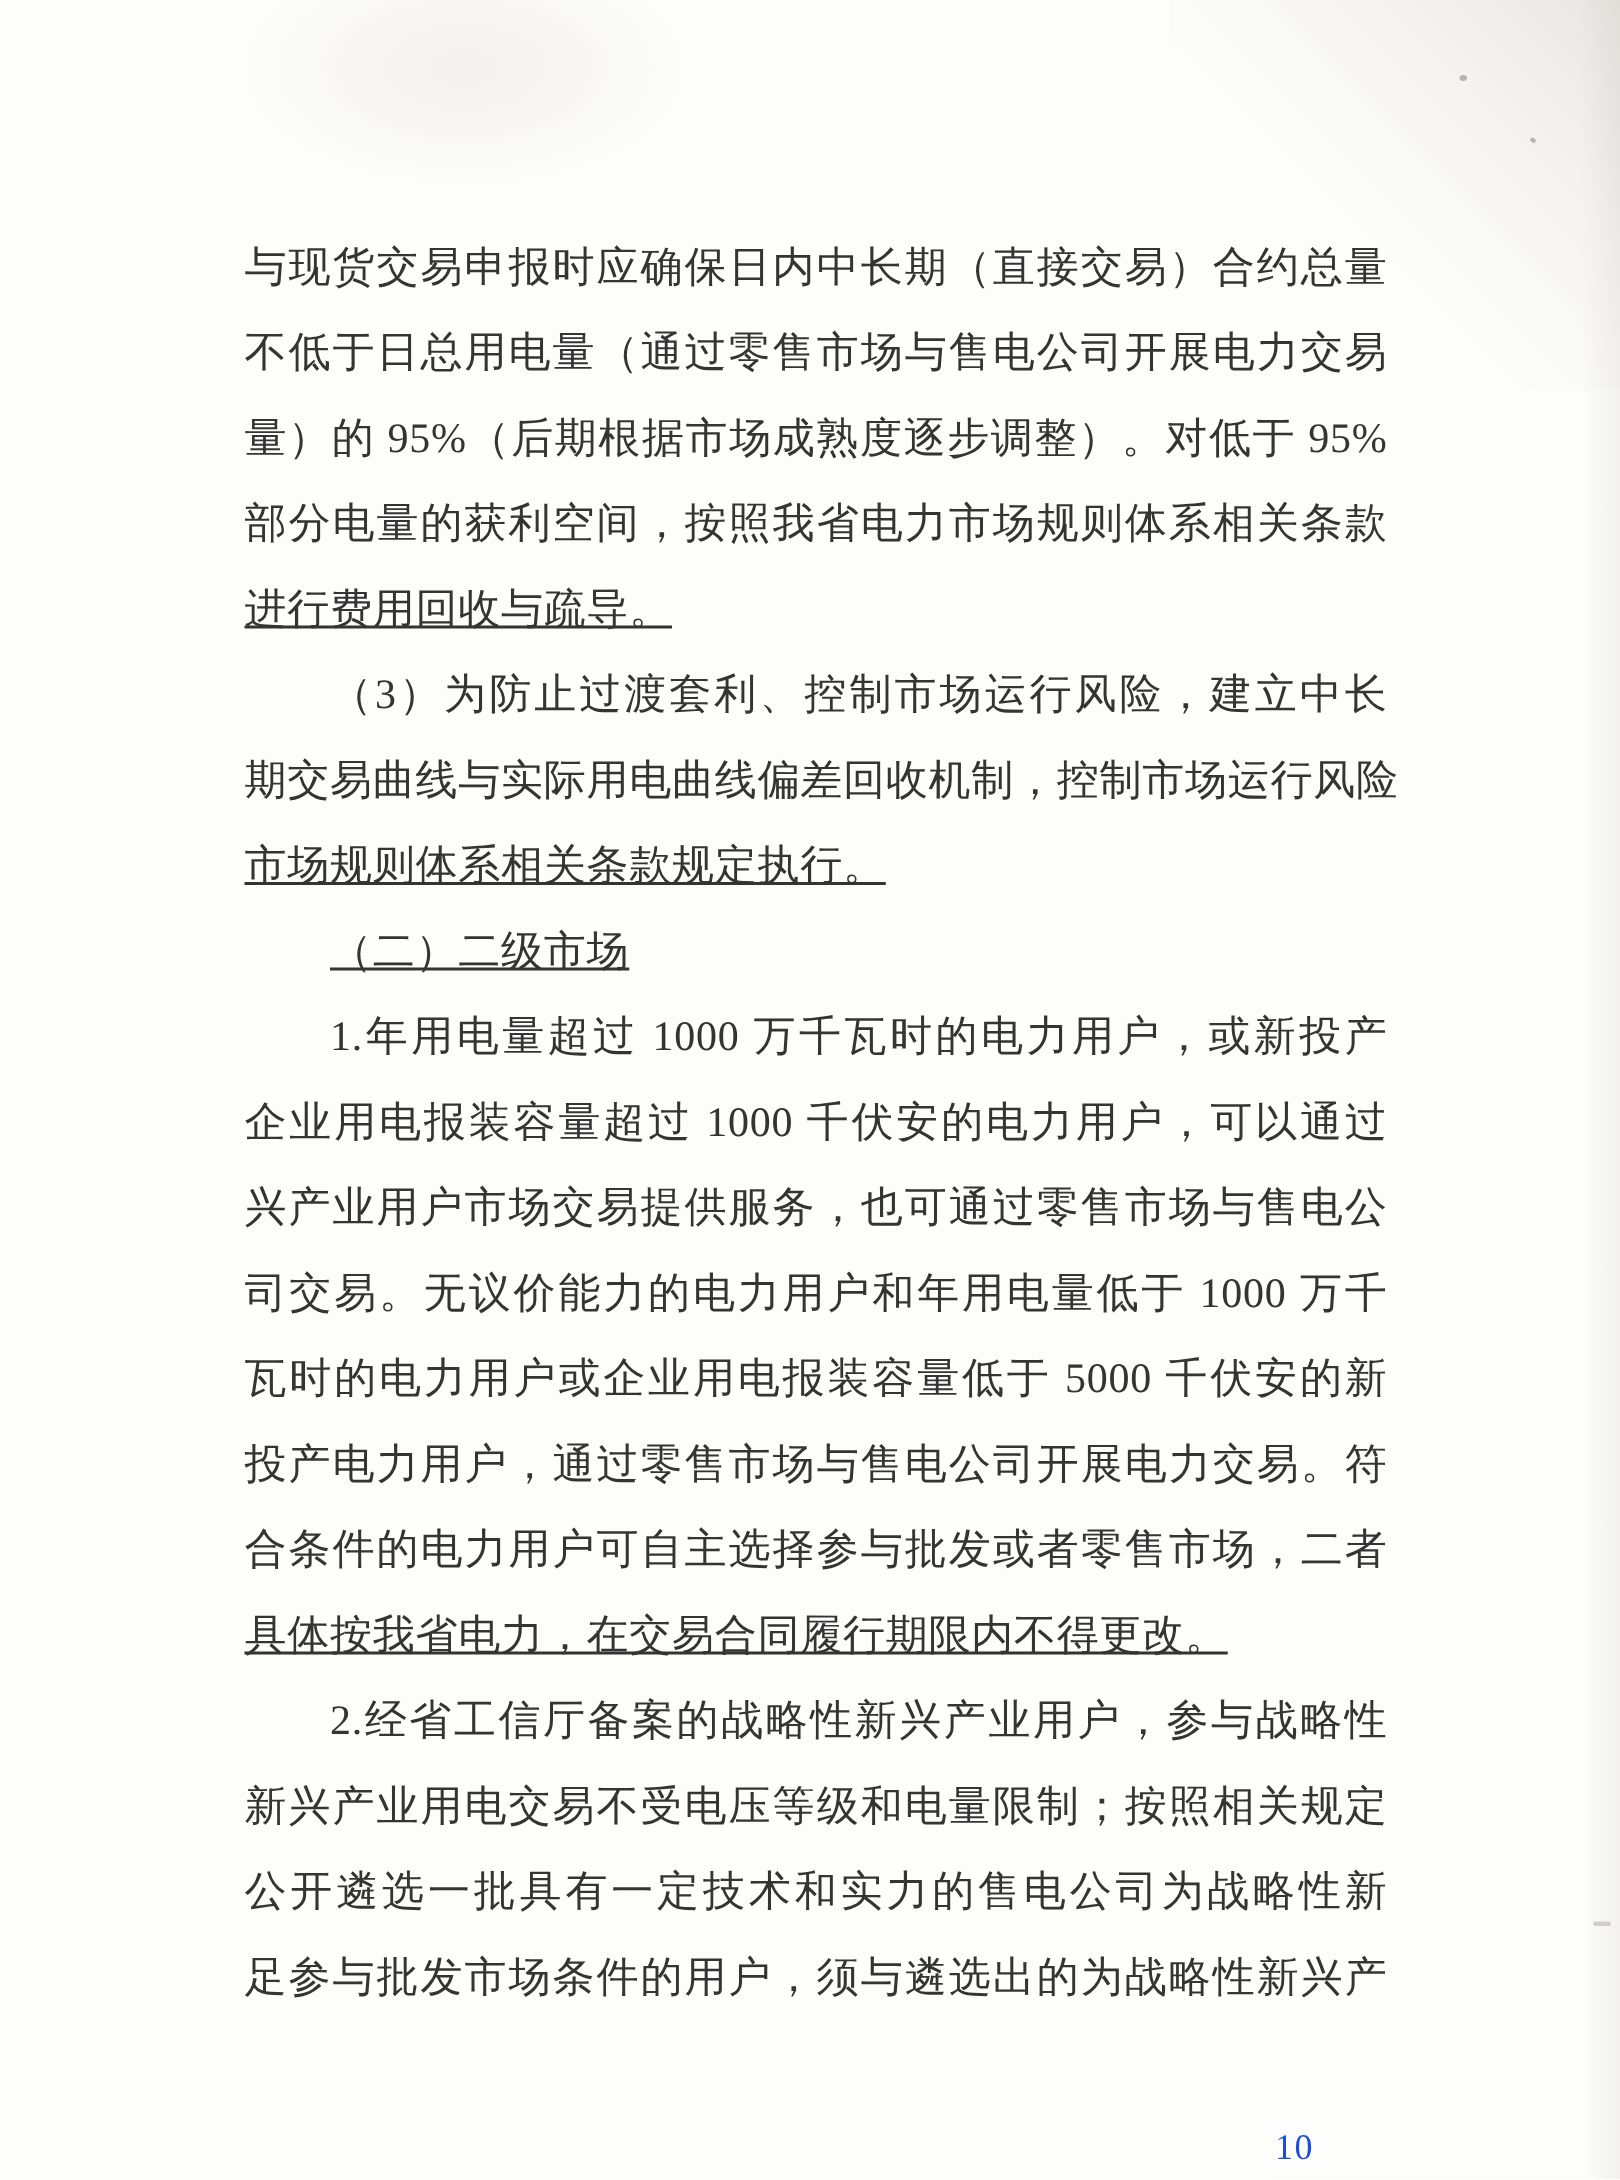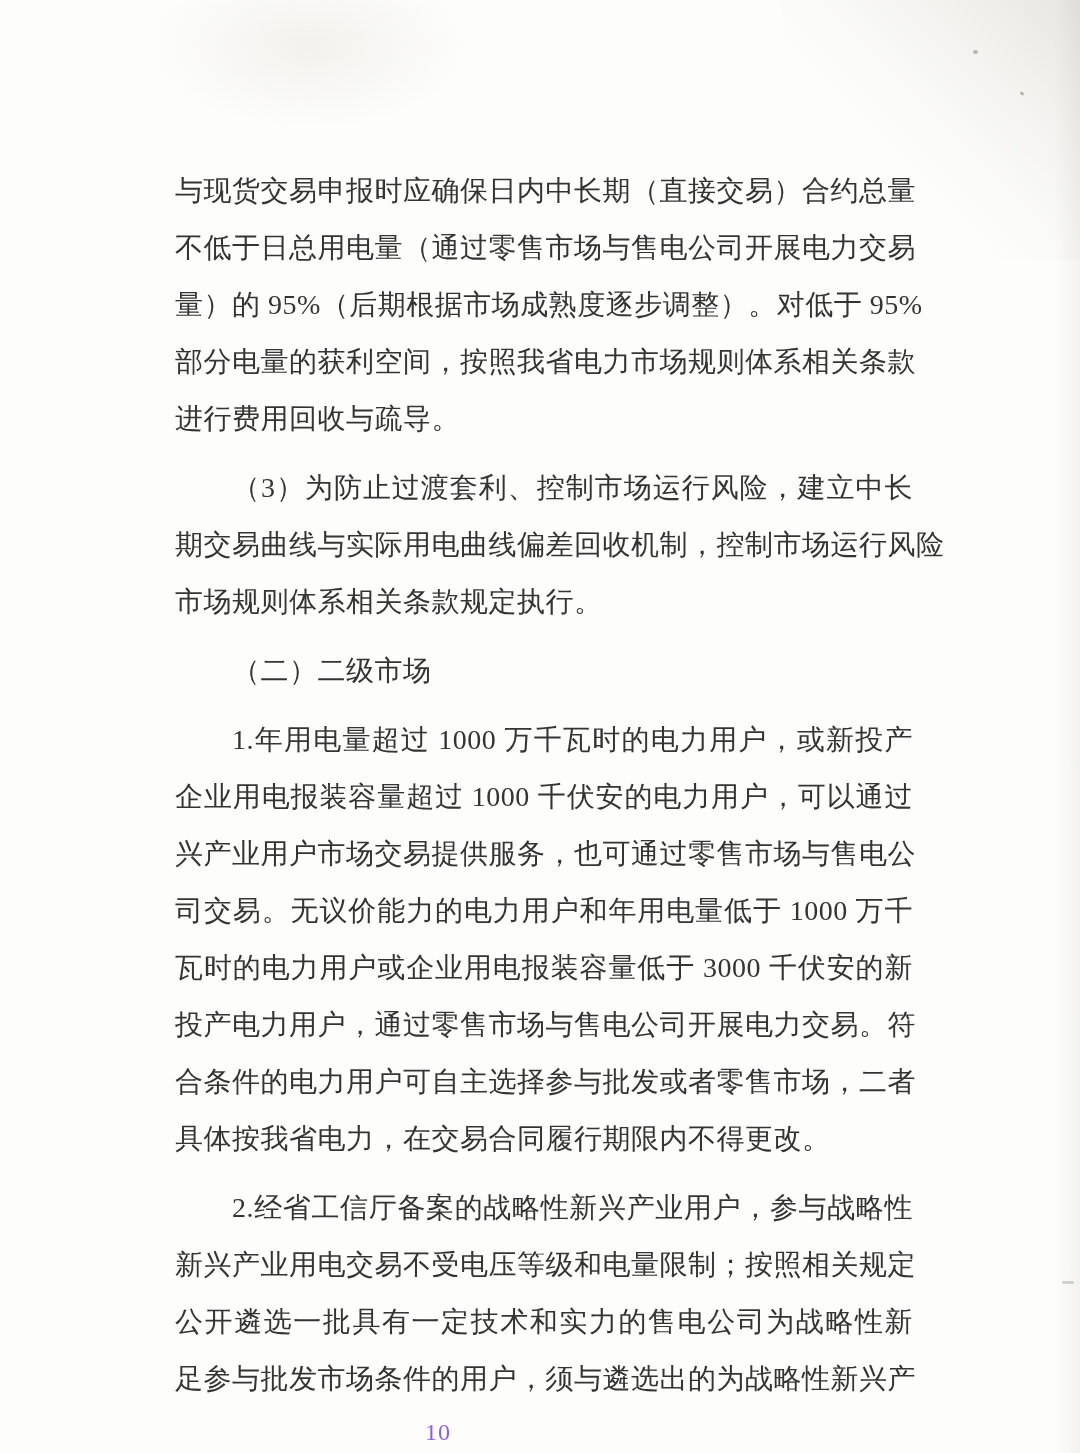--- a/index.html
+++ b/index.html
@@ -54,45 +54,46 @@
   .speck.s3 { left: 1062px; top: 1281px; width: 12px; height: 3px; border-radius: 2px; opacity: 0.4; }
 
   .content {
     position: absolute;
     left: 163px;
     top: 150px;
     width: 762px;
     color: #343434;
     font-size: 28px;
   }
-  .para { margin: 12px; padding: 0; }
+  .para { margin: 0; padding: 0; }
   .line {
     height: 57px;
     line-height: 57px;
     white-space: nowrap;
     text-align: justify;
     text-align-last: justify;
     text-justify: inter-character;
     letter-spacing: 0.5px;
   }
   .line.plain {
     text-align-last: left;
+    text-decoration: underline;
   }
   .line.indent {
     padding-left: 57px;
   }
   .page-number {
     position: absolute;
     left: 0;
     top: 1416px;
     width: 876px;
-    text-align: center;
+    text-align: right;
     font-size: 24px;
     line-height: 32px;
-    color: #8b5cf6;
+    color: #1d4ed8;
     letter-spacing: 1px;
   }
 </style>
 </head>
 <body>
 
 <div class="page">
   <div class="shade-tl"></div>
   <div class="shade-tr"></div>
   <div class="shade-right-edge"></div>
@@ -114,21 +115,21 @@
         <div class="line plain">市场规则体系相关条款规定执行。</div>
       </div>
       <div class="para">
         <div class="line indent plain">（二）二级市场</div>
       </div>
       <div class="para">
         <div class="line indent">1.年用电量超过 1000 万千瓦时的电力用户，或新投产</div>
         <div class="line">企业用电报装容量超过 1000 千伏安的电力用户，可以通过</div>
         <div class="line">兴产业用户市场交易提供服务，也可通过零售市场与售电公</div>
         <div class="line">司交易。无议价能力的电力用户和年用电量低于 1000 万千</div>
-        <div class="line">瓦时的电力用户或企业用电报装容量低于 3000 千伏安的新</div>
+        <div class="line">瓦时的电力用户或企业用电报装容量低于 5000 千伏安的新</div>
         <div class="line">投产电力用户，通过零售市场与售电公司开展电力交易。符</div>
         <div class="line">合条件的电力用户可自主选择参与批发或者零售市场，二者</div>
         <div class="line plain">具体按我省电力，在交易合同履行期限内不得更改。</div>
       </div>
       <div class="para">
         <div class="line indent">2.经省工信厅备案的战略性新兴产业用户，参与战略性</div>
         <div class="line">新兴产业用电交易不受电压等级和电量限制；按照相关规定</div>
         <div class="line">公开遴选一批具有一定技术和实力的售电公司为战略性新</div>
         <div class="line">足参与批发市场条件的用户，须与遴选出的为战略性新兴产</div>
       </div>

